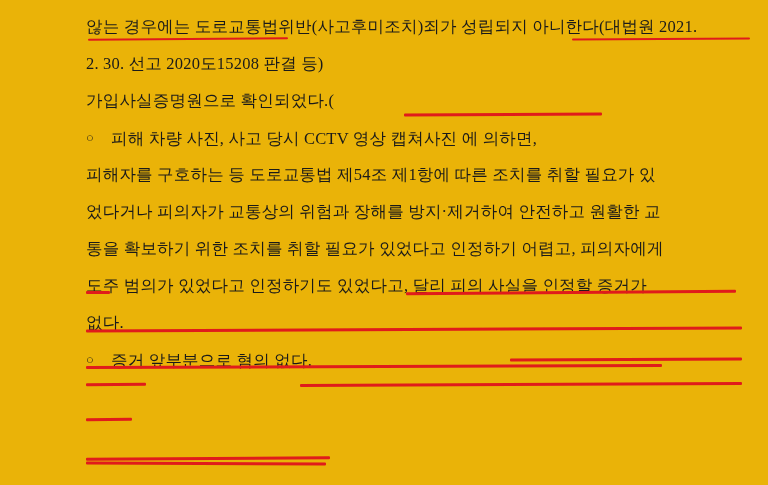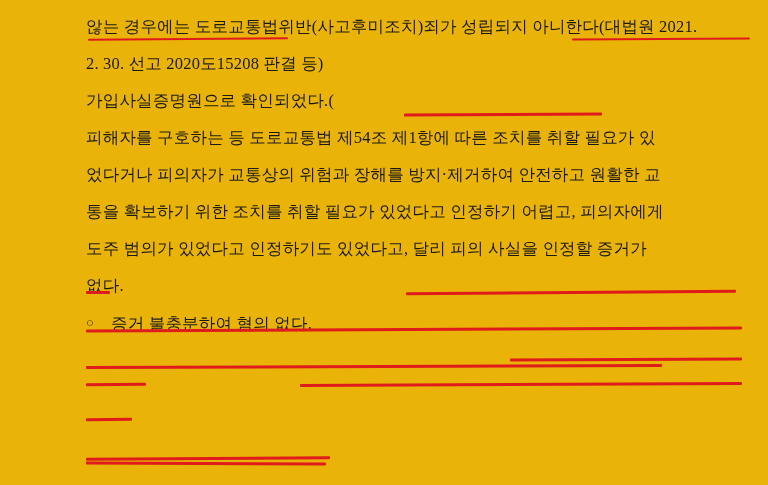--- a/index.html
+++ b/index.html
@@ -70,29 +70,30 @@
     <div class="para">
       <span class="line">않는 경우에는 도로교통법위반(사고후미조치)죄가 성립되지 아니한다(대법원 2021.</span>
       <span class="line">2. 30. 선고 2020도15208 판결 등)</span>
     </div>
 
     <div class="para">
       <span class="line">가입사실증명원으로 확인되었다.(</span>
     </div>
 
     <div class="para">
+      <span class="line"><span class="bullet">○</span><span class="sp"></span><span>피해 차량 사진, 사고 당시 CCTV 영상 캡쳐사진                        에 의하면,</span></span>
       <span class="line">피해자를 구호하는 등 도로교통법 제54조 제1항에 따른 조치를 취할 필요가 있</span>
       <span class="line">었다거나 피의자가 교통상의 위험과 장해를 방지·제거하여 안전하고 원활한 교</span>
       <span class="line">통을 확보하기 위한 조치를 취할 필요가 있었다고 인정하기 어렵고, 피의자에게</span>
       <span class="line">도주 범의가 있었다고 인정하기도 있었다고, 달리 피의 사실을 인정할 증거가</span>
       <span class="line">없다.</span>
     </div>
 
     <div class="para">
-      <span class="line"><span class="bullet">○</span><span class="sp"></span><span>증거 불충분하여 혐의 없다.</span></span>
+      <span class="line"><span class="bullet">○</span><span class="sp"></span><span>증거 앞부분으로 혐의 없다.</span></span>
     </div>
   </div>
 
   <div class="mark" style="left:88px; top:38px; width:200px; transform:rotate(-0.4deg);"></div>
   <div class="mark" style="left:572px; top:38px; width:178px; transform:rotate(-0.3deg);"></div>
 
   <div class="mark thick" style="left:404px; top:113px; width:198px; transform:rotate(-0.3deg);"></div>
 
   <div class="mark thick" style="left:406px; top:291px; width:330px; transform:rotate(-0.4deg);"></div>
   <div class="mark thick" style="left:86px; top:291px; width:24px;"></div>

